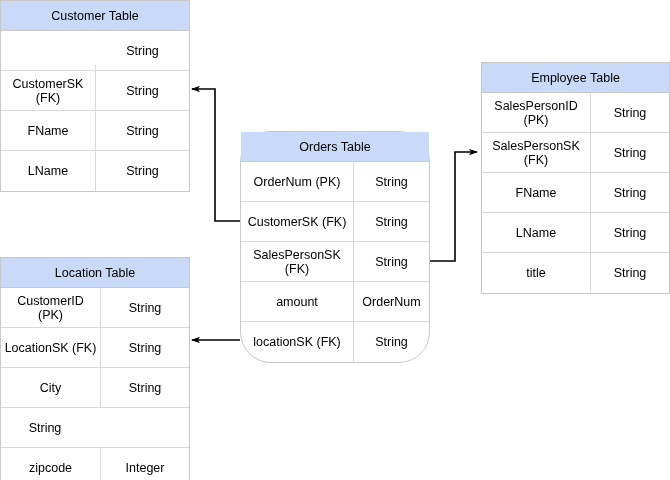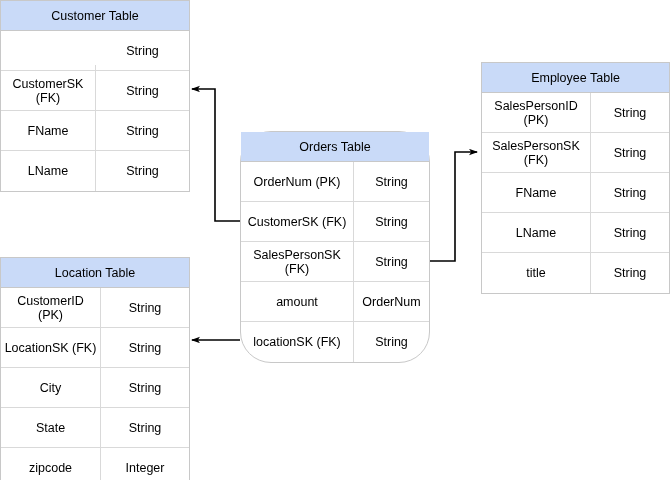--- a/index.html
+++ b/index.html
@@ -114,21 +114,20 @@
       </div>
       <div class="er-row">
         <div class="er-cell name" style="width: 100px;">LocationSK (FK)</div>
         <div class="er-cell type" style="width: 88px;">String</div>
       </div>
       <div class="er-row">
         <div class="er-cell name" style="width: 100px; text-align: right;">City</div>
         <div class="er-cell type" style="width: 88px;">String</div>
       </div>
       <div class="er-row">
-        <div class="er-cell name" style="width: 100px;">State</div>
         <div class="er-cell type" style="width: 88px;">String</div>
       </div>
       <div class="er-row last">
         <div class="er-cell name" style="width: 100px;">zipcode</div>
         <div class="er-cell type" style="width: 88px;">Integer</div>
       </div>
     </div>
     <div class="er-table" style="left: 240px; top: 131px; width: 190px; border-radius: 31px;">
       <div class="er-header">Orders Table</div>
       <div class="er-row">

